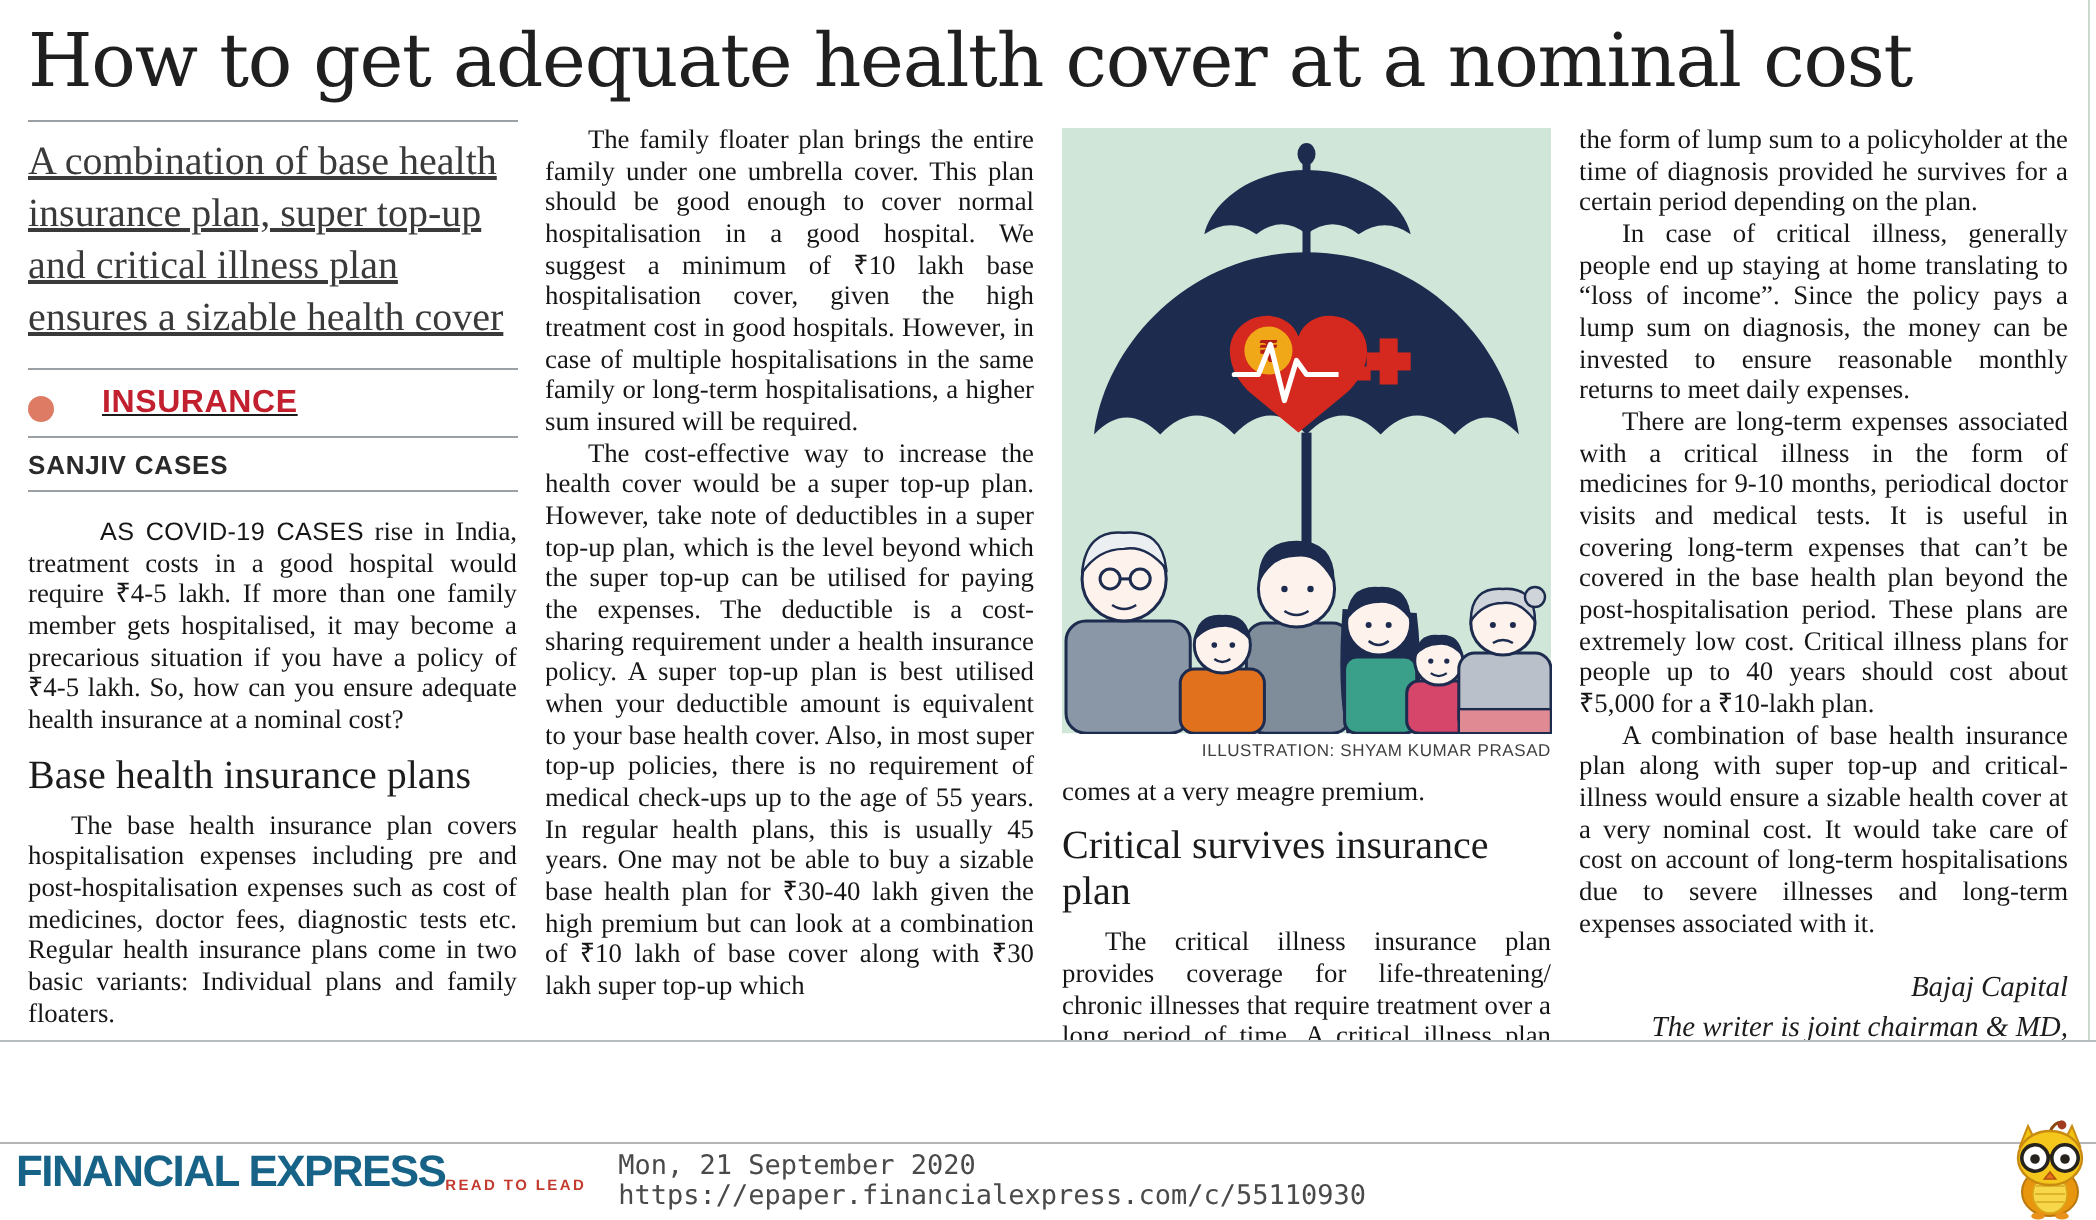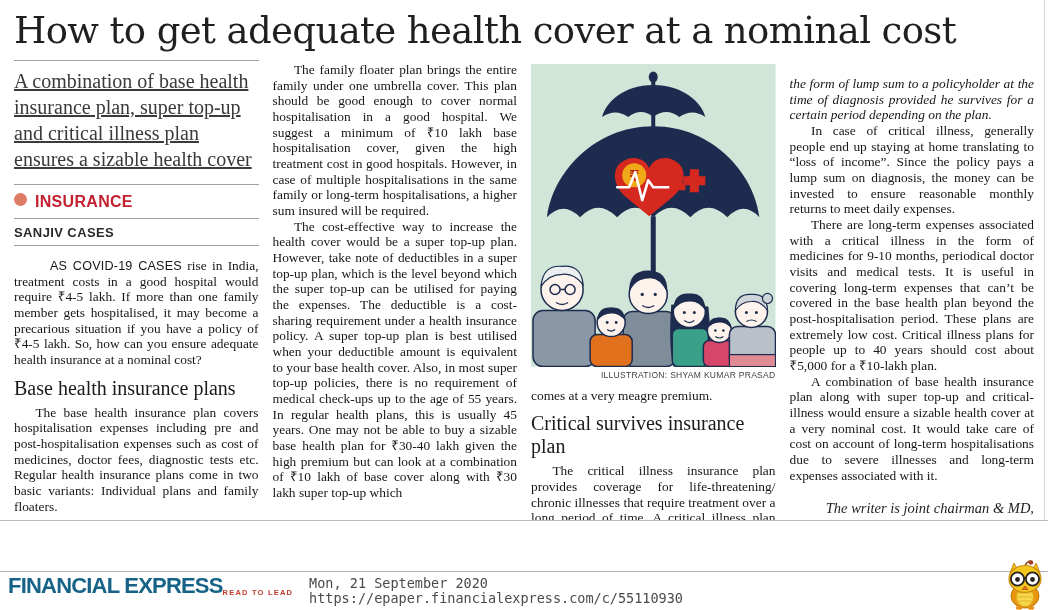--- a/index.html
+++ b/index.html
@@ -9,21 +9,21 @@
   
   .article { position:absolute; top:0; left:0; width:1048px; height:521px;
              border-bottom:1px solid #b7bcbe; background:#fff; overflow:hidden; }
   .headline { font-family:"DejaVu Serif", serif; font-weight:400; font-size:37px;
               letter-spacing:-0.6px; color:#1f1f1f; margin:9px 14px 8px 14px; white-space:nowrap; }
   .cols { display:flex; gap:14px; padding:0 14px; height:482px; overflow:hidden; }
   .col { flex:1 1 0; min-width:0; overflow:hidden; }
 
   .rule { border-top:1px solid #9aa0a3; }
   .standfirst { font:20px/1.3 "Liberation Serif", serif; color:#3a3a3a; padding:7px 0 12px 0;text-decoration:underline; }
-  .kicker { display:flex; align-items:flex-start; gap:8px; padding:8px 0 7px 0; }
+  .kicker { display:flex; align-items:flex-end; gap:24px; padding:8px 0 7px 0;text-decoration:underline; }
   .kicker-dot { width:13px; height:13px; border-radius:50%; background:#dd7b64; flex:0 0 auto; }
   .kicker-label { font:700 16px "Liberation Sans", sans-serif; color:#c21f2f; letter-spacing:0.3px; }
   .author { font:700 13px "Liberation Sans", sans-serif; color:#2a2a2a; letter-spacing:0.4px; padding:6px 0 5px 0; }
 
   .body-p { font:13.4px/1.17 "Liberation Serif", serif; text-align:justify; color:#161616; }
   .body-p.indent { text-indent:1.6em; }
   .lead-in { font-family:"Liberation Sans", sans-serif; font-weight:400; font-size:12.6px; letter-spacing:0.2px;margin-left:36px; }
   .sect-head { font:20px/1.15 "Liberation Serif", serif; font-weight:400; color:#1b1b1b; margin:9px 0 5px 0; }
   .first-block { margin-top:12px; }
 
@@ -149,27 +149,27 @@
           <path d="M215 257 q 5 -3 10 0" fill="none" stroke="#1d2c4e" stroke-width="1.2"></path>
         </svg>
       </figure>
       <div class="caption">ILLUSTRATION: SHYAM KUMAR PRASAD</div>
       <p class="body-p">comes at a very meagre premium.</p>
       <h2 class="sect-head">Critical survives insurance plan</h2>
       <p class="body-p indent">The critical illness insurance plan provides coverage for life-threatening/ chronic illnesses that require treatment over a long period of time. A critical illness plan covers a specific number of listed critical illnesses with claim disbursement in</p>
     </div>
 
     <div class="col">
-      <p class="body-p" style="margin-top:16px;font-style:italic;">the form of lump sum to a policyholder at the time of diagnosis provided he survives for a certain period depending on the plan.</p>
+      <p class="body-p" style="margin-top:2px;">the form of lump sum to a policyholder at the time of diagnosis provided he survives for a certain period depending on the plan.</p>
       <p class="body-p indent">In case of critical illness, generally people end up staying at home translating to “loss of income”. Since the policy pays a lump sum on diagnosis, the money can be invested to ensure reasonable monthly returns to meet daily expenses.</p>
       <p class="body-p indent">There are long-term expenses associated with a critical illness in the form of medicines for 9-10 months, periodical doctor visits and medical tests. It is useful in covering long-term expenses that can’t be covered in the base health plan beyond the post-hospitalisation period. These plans are extremely low cost. Critical illness plans for people up to 40 years should cost about ₹5,000 for a ₹10-lakh plan.</p>
       <p class="body-p indent">A combination of base health insurance plan along with super top-up and critical-illness would ensure a sizable health cover at a very nominal cost. It would take care of cost on account of long-term hospitalisations due to severe illnesses and long-term expenses associated with it.</p>
       <div class="writer">
+        <div>Bajaj Capital</div>
         <div>The writer is joint chairman &amp; MD,</div>
-        <div>Bajaj Capital</div>
       </div>
     </div>
   </div>
 
   <div class="edge-line"></div>
 </div>
 
 <div class="footer">
   <div class="footer-content">
     <div class="logo-block">

